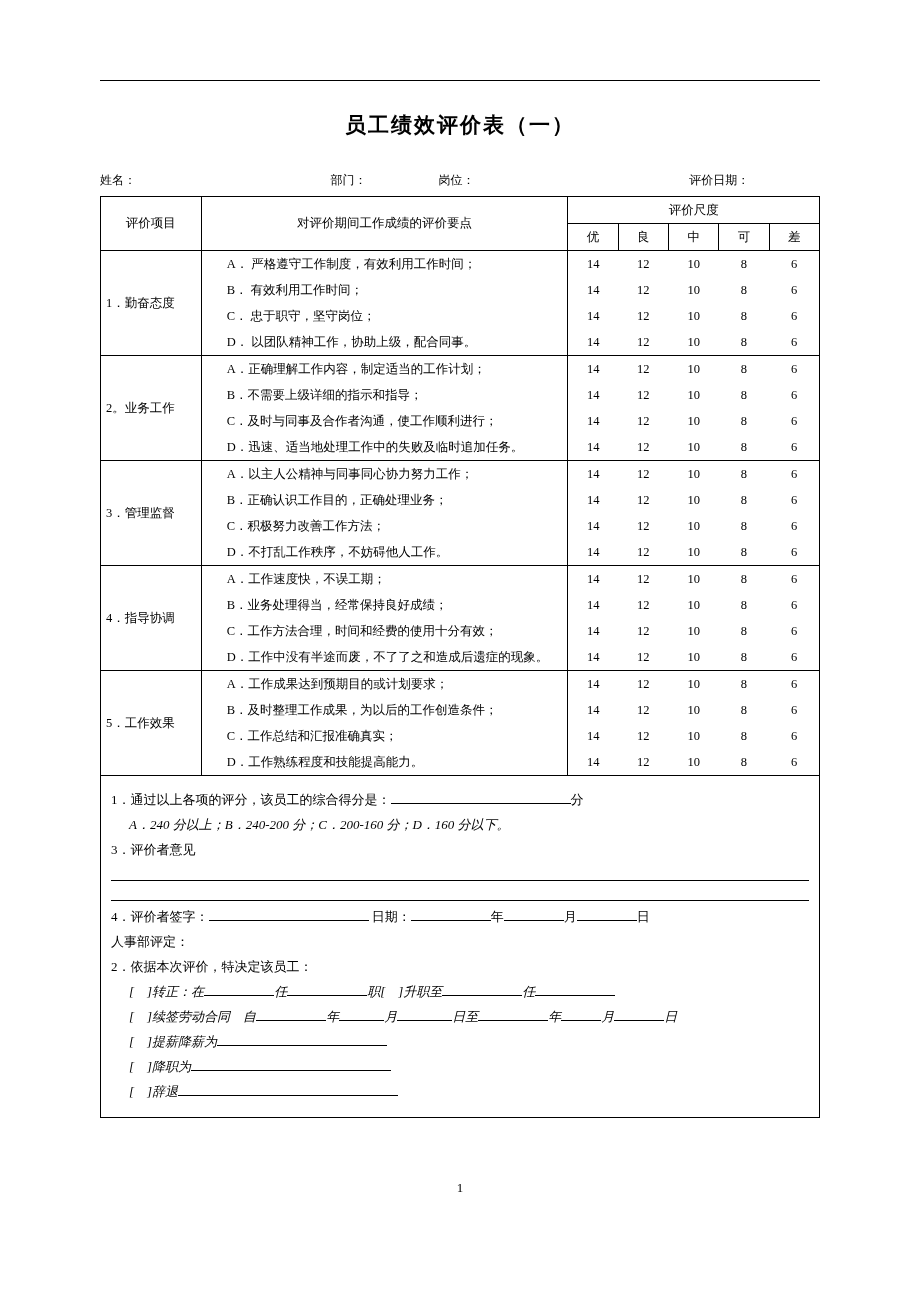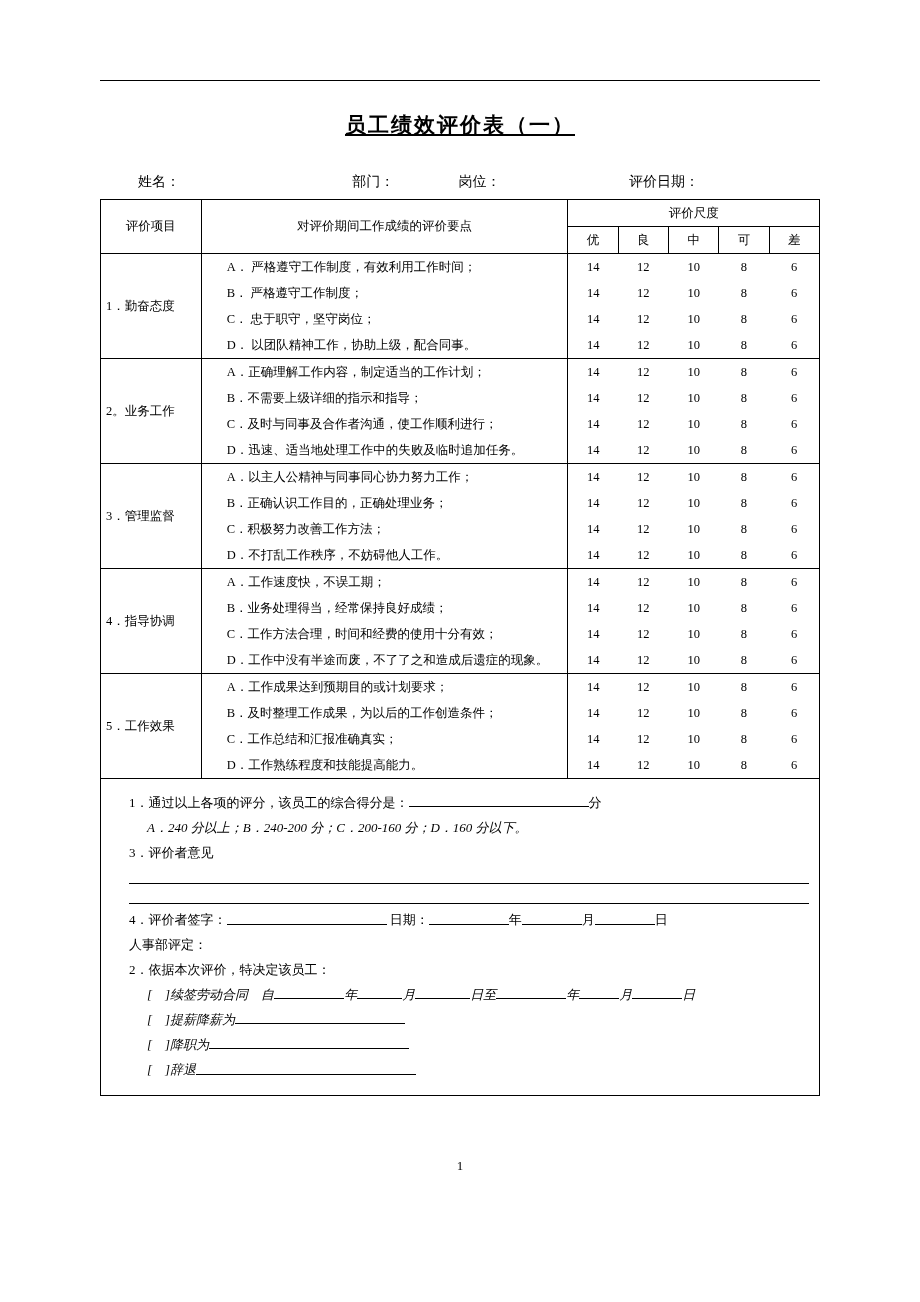--- a/index.html
+++ b/index.html
@@ -15,32 +15,30 @@
     .top-rule {
       border-top: 1.5px solid #000;
       margin-bottom: 28px;
     }
     .title {
       text-align: center;
       font-size: 21px;
       font-weight: bold;
       margin-bottom: 28px;
       letter-spacing: 2px;
-      text-decoration: underline;
     }
     .meta-row {
       display: flex;
       margin-bottom: 6px;
-      font-size: 14px;
-      margin-left: 38px;
+      font-size: 12px;
     }
     .meta-row .m1 { width: 22%; }
     .meta-row .m2 { width: 25%; text-align: center; }
     .meta-row .m3 { width: 25%; }
-    .meta-row .m4 { width: 28%; }
+    .meta-row .m4 { width: 28%; text-align: center; }
     table {
       border-collapse: collapse;
       width: 100%;
       font-size: 12.5px;
     }
     td, th {
       border: 1px solid #000;
       padding: 3px 5px;
       vertical-align: middle;
       text-align: center;
@@ -48,21 +46,21 @@
     }
     td.lh { text-align: left; padding-left: 25px; }
     td.cat { text-align: left; }
     .nb-top { border-top: none; }
     .nb-bottom { border-bottom: none; }
     .nb-left { border-left: none; }
     .nb-right { border-right: none; }
     .notes {
       border: 1px solid #000;
       border-top: none;
-      padding: 10px 10px 10px 28px;
+      padding: 10px 10px 10px 10px;
       font-size: 13px;
     }
     .notes p { margin: 4px 0; }
     .u {
       display: inline-block;
       border-bottom: 1px solid #000;
       min-width: 60px;
       height: 1.1em;
       vertical-align: baseline;
     }
@@ -117,21 +115,21 @@
       <tr>
         <td rowspan="4" class="cat">1．勤奋态度</td>
         <td class="lh nb-bottom">A．   严格遵守工作制度，有效利用工作时间；</td>
         <td class="nb-bottom nb-right">14</td>
         <td class="nb-bottom nb-left nb-right">12</td>
         <td class="nb-bottom nb-left nb-right">10</td>
         <td class="nb-bottom nb-left nb-right">8</td>
         <td class="nb-bottom nb-left">6</td>
       </tr>
       <tr>
-        <td class="lh nb-top nb-bottom">B．   严格遵守工作制度；</td>
+        <td class="lh nb-top nb-bottom">B．   有效利用工作时间；</td>
         <td class="nb-top nb-bottom nb-right">14</td>
         <td class="nb-top nb-bottom nb-left nb-right">12</td>
         <td class="nb-top nb-bottom nb-left nb-right">10</td>
         <td class="nb-top nb-bottom nb-left nb-right">8</td>
         <td class="nb-top nb-bottom nb-left">6</td>
       </tr>
       <tr>
         <td class="lh nb-top nb-bottom">C．   忠于职守，坚守岗位；</td>
         <td class="nb-top nb-bottom nb-right">14</td>
         <td class="nb-top nb-bottom nb-left nb-right">12</td>
@@ -290,20 +288,23 @@
   <p>3．评价者意见</p>
   <span class="u u-xl"></span>
   <span class="u u-xl"></span>
   <p>
     <span>4．评价者签字：</span><span class="u" style="min-width:160px"></span>
     <span> 日期：</span><span class="u" style="min-width:80px"></span><span>年</span><span class="u"></span><span>月</span><span class="u"></span><span>日</span>
   </p>
   <p>人事部评定：</p>
   <p>2．依据本次评价，特决定该员工：</p>
   <p class="indent">
+    <span>[　]转正：在</span><span class="u" style="min-width:70px"></span><span>任</span><span class="u" style="min-width:80px"></span><span>职[　]升职至</span><span class="u" style="min-width:80px"></span><span>任</span><span class="u" style="min-width:80px"></span>
+  </p>
+  <p class="indent">
     <span>[　]续签劳动合同　自</span><span class="u" style="min-width:70px"></span><span>年</span><span class="u" style="min-width:45px"></span><span>月</span><span class="u" style="min-width:55px"></span><span>日至</span><span class="u" style="min-width:70px"></span><span>年</span><span class="u" style="min-width:40px"></span><span>月</span><span class="u" style="min-width:50px"></span><span>日</span>
   </p>
   <p class="indent">
     <span>[　]提薪降薪为</span><span class="u" style="min-width:170px"></span>
   </p>
   <p class="indent">
     <span>[　]降职为</span><span class="u" style="min-width:200px"></span>
   </p>
   <p class="indent">
     <span>[　]辞退</span><span class="u" style="min-width:220px"></span>

